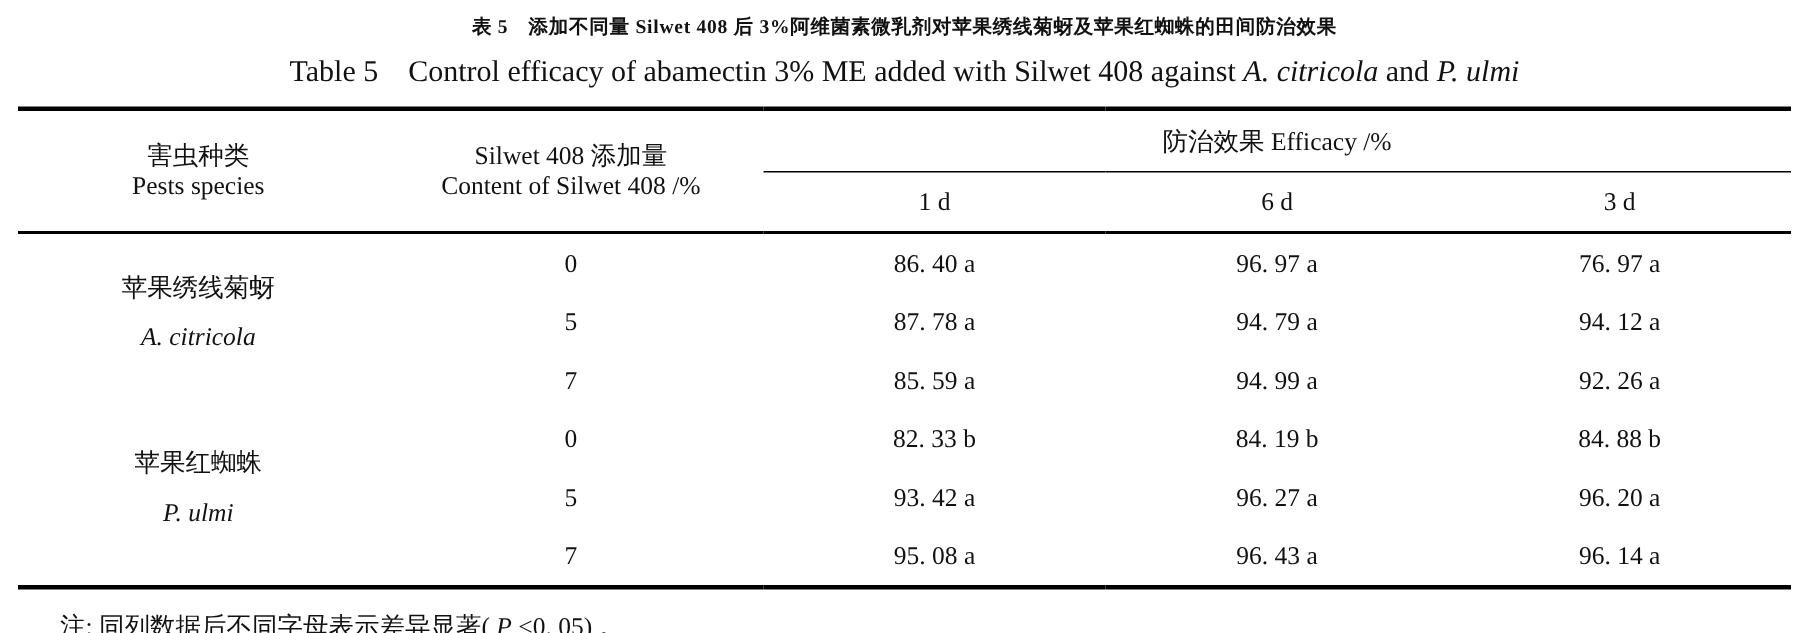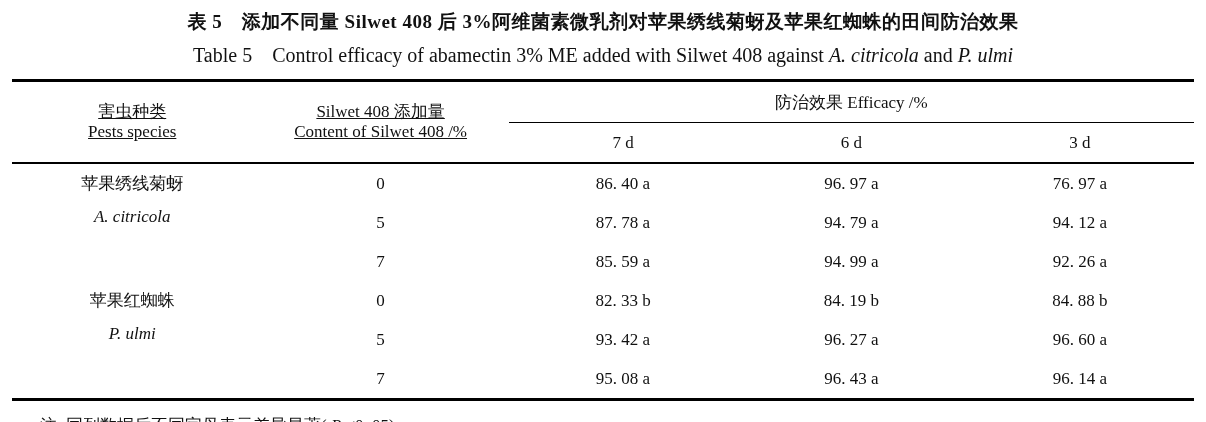--- a/index.html
+++ b/index.html
@@ -12,21 +12,21 @@
     width: 1206px;
     height: 422px;
     background: #ffffff;
     color: #111111;
     font-family: "Liberation Serif", serif;
     overflow: hidden;
   }
   .title-zh {
     padding-top: 9px;
     text-align: center;
-    font-size: 19px;
+    font-size: 13px;
     font-weight: bold;
     letter-spacing: 0.5px;
   }
   .title-en {
     margin-top: 7px;
     text-align: center;
     font-size: 20px;
   }
   .title-en i { font-style: italic; }
 
@@ -47,31 +47,31 @@
     font-weight: normal;
     text-align: center;
     vertical-align: middle;
     padding: 0;
   }
   tr.head-top th { height: 40px; }
   tr.head-sub th { height: 39px; }
   th.spanner { border-bottom: 1px solid #000; }
   thead { border-bottom: 2px solid #000; }
 
-  .two-line div { line-height: 20px; text-decoration: underline; }
+  .two-line div { line-height: 20px; }
 
   tbody td {
     text-align: center;
     vertical-align: middle;
     height: 39px;
     padding: 0;
   }
   td.pest-cell {
     vertical-align: top;
-    padding-top: 0;
+    padding-top: 16px;
   }
   td.pest-cell .pest-zh {
     line-height: 39px;
     font-size: 17px;
   }
   td.pest-cell .pest-latin {
     line-height: 28px;
     font-style: italic;
     font-size: 17px;
   }
@@ -106,21 +106,21 @@
           <div>害虫种类</div>
           <div>Pests species</div>
         </th>
         <th rowspan="2" class="two-line">
           <div>Silwet 408 添加量</div>
           <div>Content of Silwet 408 /%</div>
         </th>
         <th colspan="3" class="spanner">防治效果 Efficacy /%</th>
       </tr>
       <tr class="head-sub">
-        <th>7 d</th>
+        <th>1 d</th>
         <th>6 d</th>
         <th>3 d</th>
       </tr>
     </thead>
     <tbody>
       <tr>
         <td rowspan="3" class="pest-cell">
           <div class="pest-zh">苹果绣线菊蚜</div>
           <div class="pest-latin">A. citricola</div>
         </td>
@@ -148,21 +148,21 @@
         </td>
         <td>0</td>
         <td>82. 33 b</td>
         <td>84. 19 b</td>
         <td>84. 88 b</td>
       </tr>
       <tr>
         <td>5</td>
         <td>93. 42 a</td>
         <td>96. 27 a</td>
-        <td>96. 60 a</td>
+        <td>96. 20 a</td>
       </tr>
       <tr>
         <td>7</td>
         <td>95. 08 a</td>
         <td>96. 43 a</td>
         <td>96. 14 a</td>
       </tr>
     </tbody>
   </table>
 

